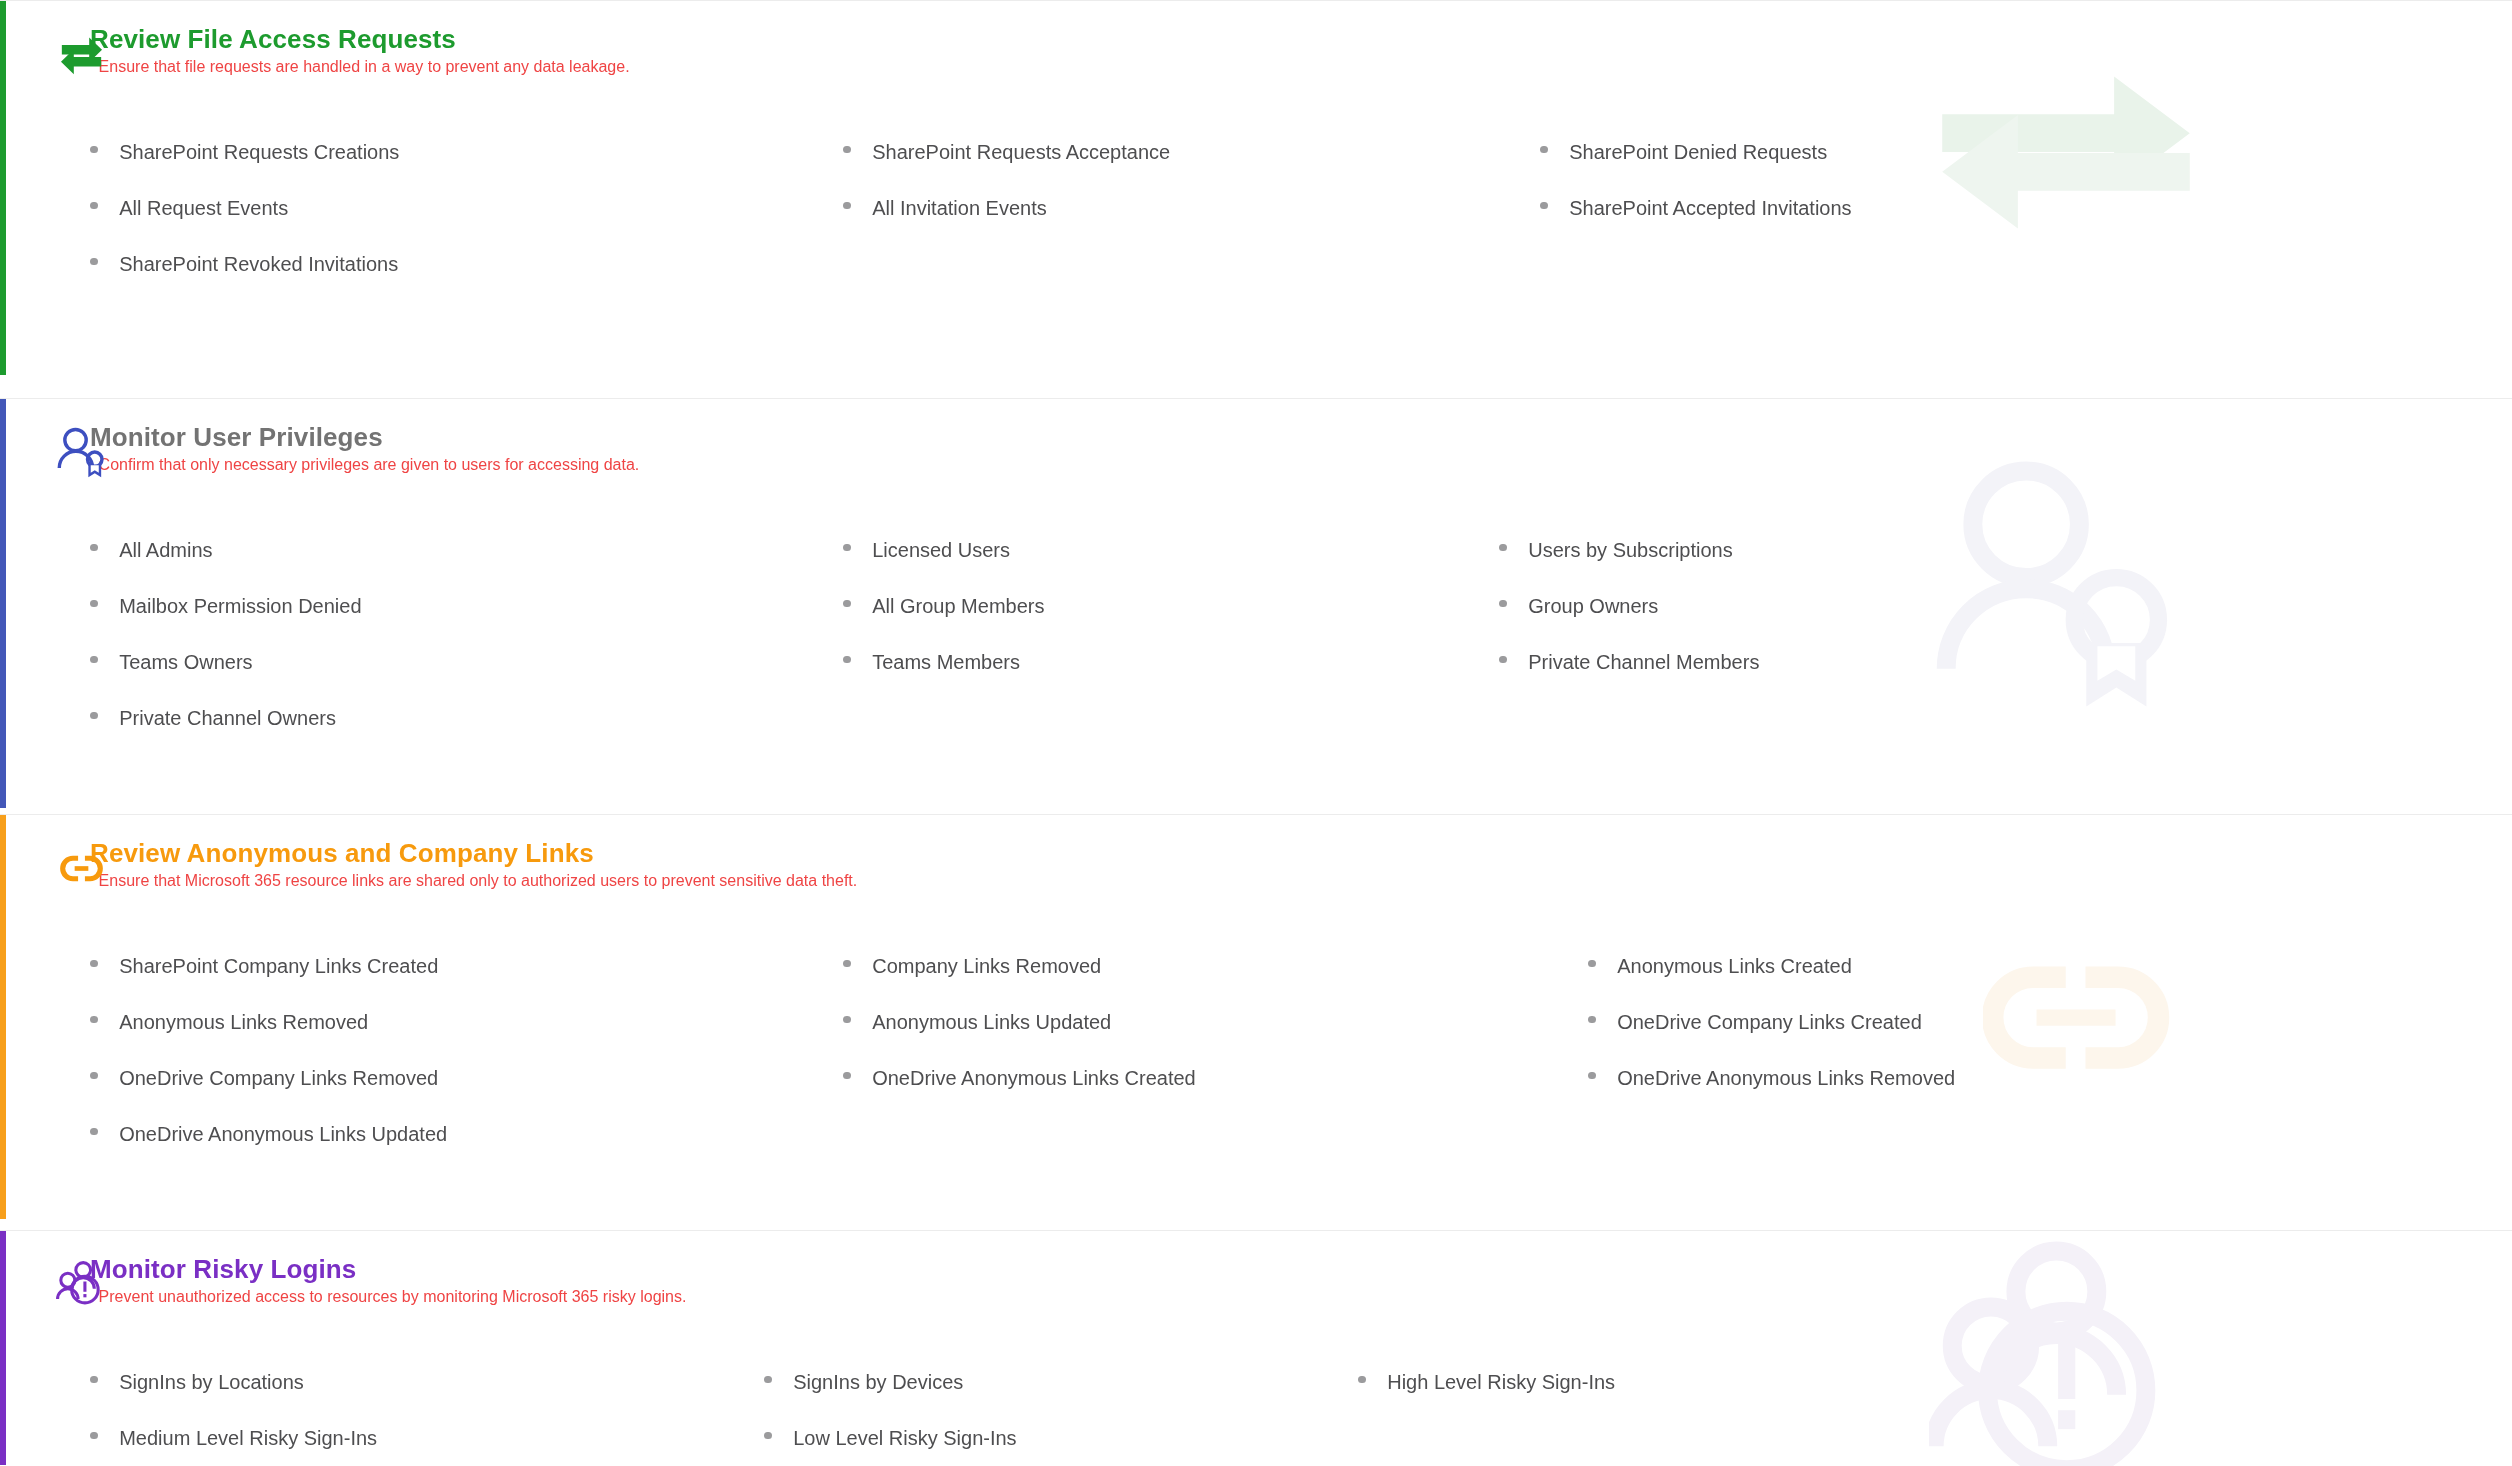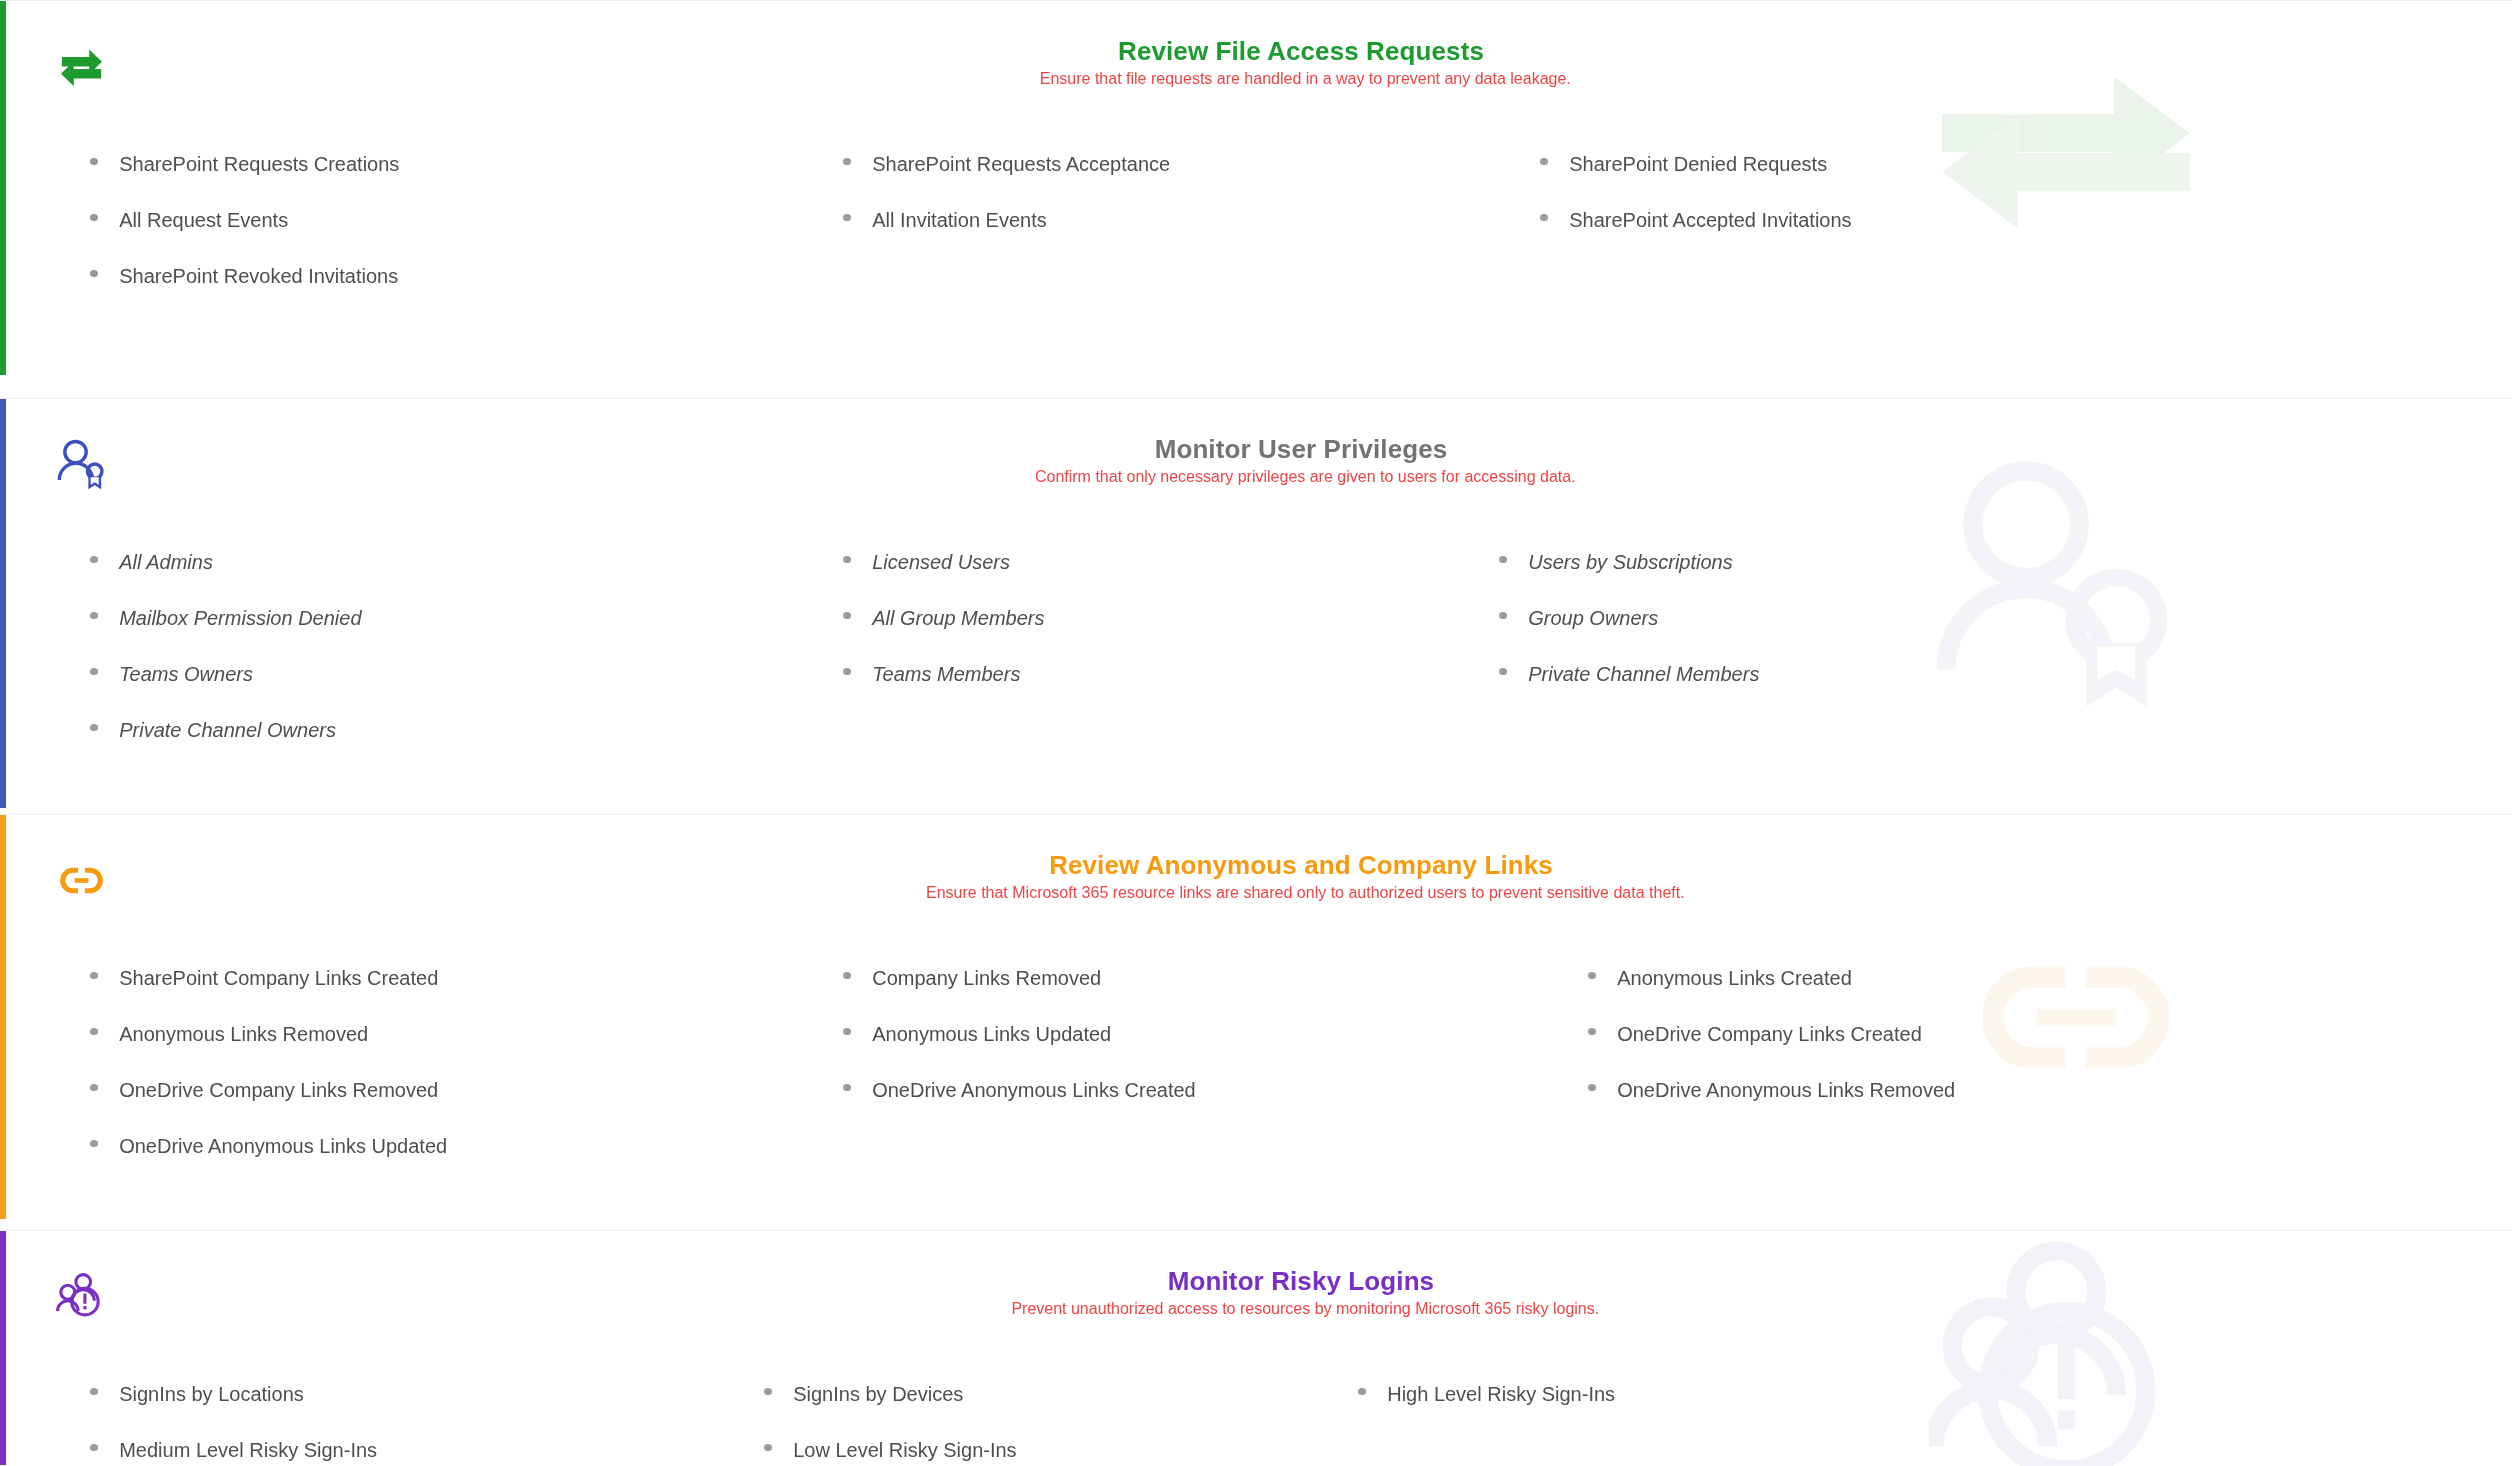--- a/index.html
+++ b/index.html
@@ -30,23 +30,22 @@
     position: absolute;
     left: 0;
     top: 0;
     width: 6px;
     height: 100%;
   }
 
   .card-inner {
     position: relative;
     padding-left: 90px;
-    padding-top: 34px;
+    padding-top: 22px;
     height: 100%;
-    text-align: center;
   }
 
   
   .card-head {
     position: relative;
     height: 62px;
   }
   .head-icon {
     position: absolute;
     left: -35px;
@@ -112,21 +111,21 @@
   
   #card-1 { height: 398px; }
   #card-1 .card-accent { background: #1d9b2e; height: 374px; }
   #card-1 .head-title { color: #1d9b2e; }
   #card-1 .bullets { grid-template-columns: 753px 697px 1fr; }
   #card-1 .watermark { right: 317px; top: 72px; width: 258px; height: 159px; }
 
   #card-2 { height: 416px; }
   #card-2 .card-accent { background: #4357b8; height: 409px; }
   #card-2 .head-title { color: #737373; }
-  #card-2 .bullets { grid-template-columns: 753px 656px 1fr; font-style: italic; }
+  #card-2 .bullets { grid-template-columns: 753px 656px 1fr; }
   #card-2 .watermark { right: 308px; top: 53px; width: 275px; height: 258px; }
 
   #card-3 { height: 416px; }
   #card-3 .card-accent { background: #f79f1b; height: 404px; }
   #card-3 .head-title { color: #f79a0d; }
   #card-3 .bullets { grid-template-columns: 753px 745px 1fr; }
   #card-3 .watermark { right: 318px; top: 145px; width: 211px; height: 116px; }
 
   #card-4 { height: 300px; }
   #card-4 .card-accent { background: #7a2fc4; height: 234px; }

